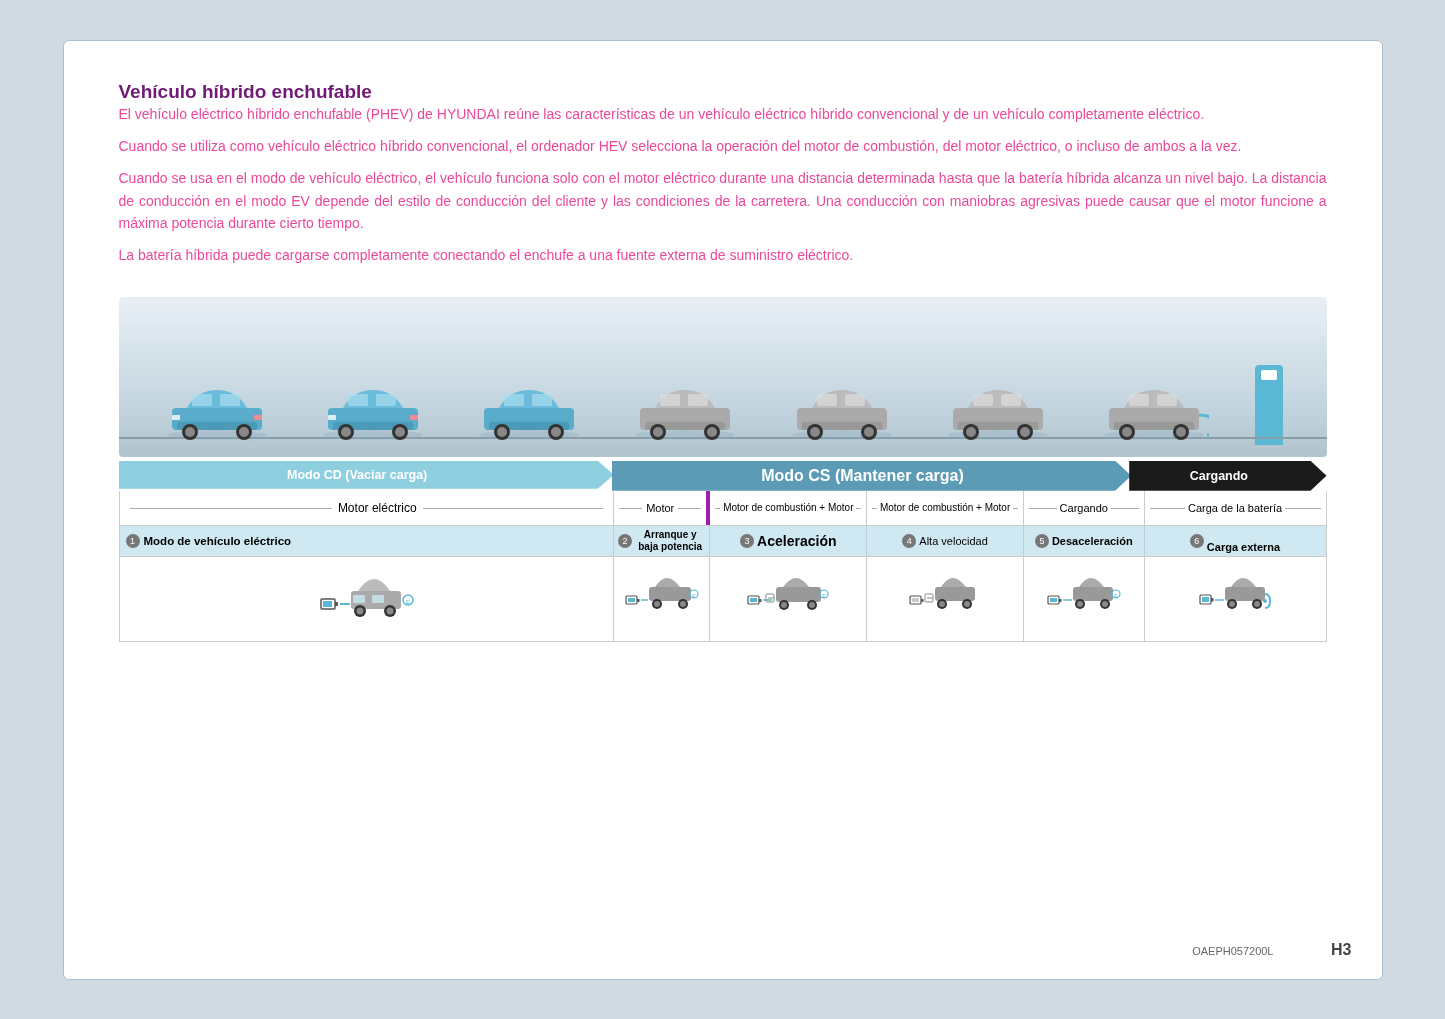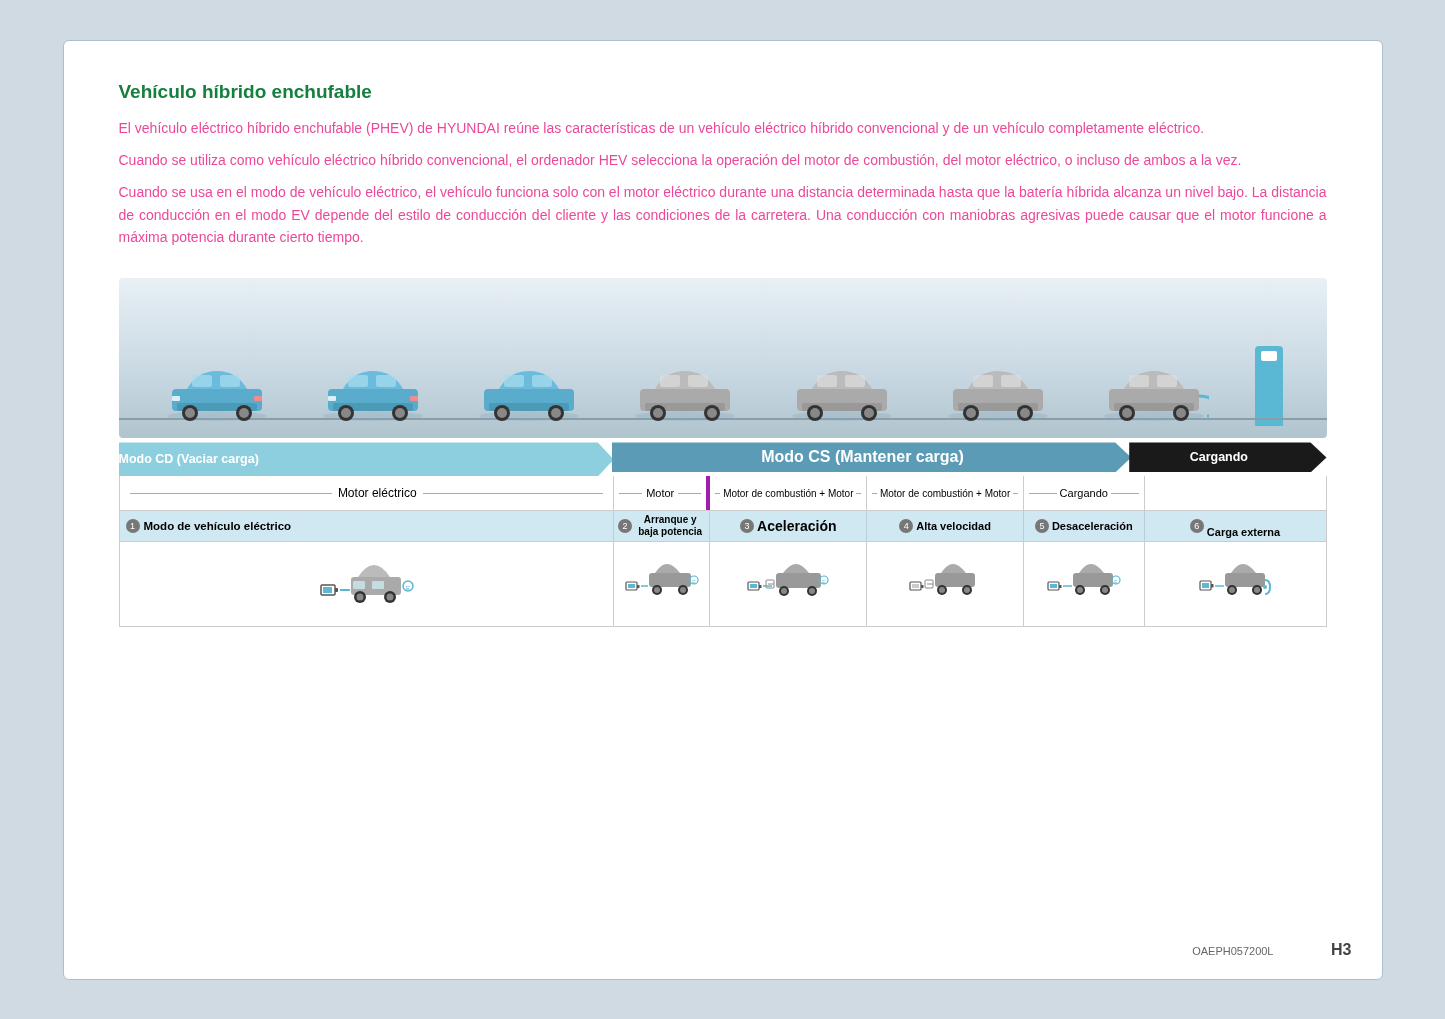--- a/index.html
+++ b/index.html
@@ -15,24 +15,23 @@
     .page-container {
       width: 1320px;
       min-height: 940px;
       background: #ffffff;
       border: 1.5px solid #a8c0d0;
       border-radius: 6px;
       padding: 40px 55px 30px 55px;
       position: relative;
     }
     .section-title {
-      color: #15803d;
+      color: #701a75;
       font-size: 19px;
       font-weight: bold;
-      margin-bottom: 14px;
     }
     .body-text {
       font-size: 14px;
       color: #ec4899;
       line-height: 1.6;
       text-align: justify;
       margin-bottom: 10px;
     }
     .diagram-area {
       margin-top: 30px;
@@ -78,20 +77,21 @@
 </head>
 <body>
 
 <div class="page-container">
 
   <div class="section-title">Vehículo híbrido enchufable</div>
 
   <p class="body-text">El vehículo eléctrico híbrido enchufable (PHEV) de HYUNDAI reúne las características de un vehículo eléctrico híbrido convencional y de un vehículo completamente eléctrico.</p>
   <p class="body-text">Cuando se utiliza como vehículo eléctrico híbrido convencional, el ordenador HEV selecciona la operación del motor de combustión, del motor eléctrico, o incluso de ambos a la vez.</p>
   <p class="body-text">Cuando se usa en el modo de vehículo eléctrico, el vehículo funciona solo con el motor eléctrico durante una distancia determinada hasta que la batería híbrida alcanza un nivel bajo. La distancia de conducción en el modo EV depende del estilo de conducción del cliente y las condiciones de la carretera. Una conducción con maniobras agresivas puede causar que el motor funcione a máxima potencia durante cierto tiempo.</p>
+  <p class="body-text">La batería híbrida puede cargarse completamente conectando el enchufe a una fuente externa de suministro eléctrico.</p>
 
   <div class="diagram-area">
 
     <div class="car-strip">
       <div class="road-line"></div>
 
       <svg class="car-img" viewBox="0 0 110 65">
         <ellipse cx="55" cy="55" rx="50" ry="5" fill="#8ab" opacity="0.3"></ellipse>
         <rect x="10" y="28" width="90" height="22" rx="4" fill="#5aaccc"></rect>
         <path d="M25 28 Q35 10 55 10 Q75 10 85 28Z" fill="#6bbcdc"></path>
@@ -188,21 +188,21 @@
         <path d="M100 35 Q115 35 115 45 Q115 55 108 55" stroke="#5bb8d4" stroke-width="3" fill="none"></path>
       </svg>
 
       <div style="width:28px;height:80px;background:#5bb8d4;border-radius:4px 4px 0 0;align-self:flex-end;margin-bottom:4px;display:flex;align-items:flex-start;justify-content:center;padding-top:5px;">
         <div style="width:16px;height:10px;background:#fff;border-radius:2px;"></div>
       </div>
     </div>
 
     <div style="display:flex;width:100%;margin-top:4px;">
 
-      <div style="flex:0 0 41%;background:#8ecfdf;display:flex;align-items:center;justify-content:flex-start;height:34px;clip-path:polygon(0 0, calc(100% - 16px) 0, 100% 50%, calc(100% - 16px) 100%, 0 100%);padding-right:18px;">
+      <div style="flex:0 0 41%;background:#8ecfdf;display:flex;align-items:center;justify-content:center;height:28px;clip-path:polygon(0 0, calc(100% - 16px) 0, 100% 50%, calc(100% - 16px) 100%, 0 100%);padding-right:18px;">
         <span style="color:white;font-size:12.5px;font-weight:bold;">Modo CD (Vaciar carga)</span>
       </div>
 
       <div style="flex:0 0 43%;background:#5b9bb5;display:flex;align-items:center;justify-content:center;height:30px;clip-path:polygon(0 0, calc(100% - 16px) 0, 100% 50%, calc(100% - 16px) 100%, 0 100%);margin-left:-2px;padding-right:18px;">
         <span style="color:white;font-size:16px;font-weight:bold;">Modo CS (Mantener carga)</span>
       </div>
 
       <div style="flex:1;background:#1a1a1a;display:flex;align-items:center;justify-content:center;height:30px;margin-left:-2px;clip-path:polygon(0 0, calc(100% - 16px) 0, 100% 50%, calc(100% - 16px) 100%, 0 100%);padding-right:18px;">
         <span style="color:white;font-size:12.5px;font-weight:bold;">Cargando</span>
       </div>
@@ -228,20 +228,24 @@
       <div style="flex:0 0 13%;display:flex;align-items:center;justify-content:center;border-right:1px solid #ccc;padding:3px;position:relative;min-height:34px;text-align:center;">
         <div style="position:absolute;top:50%;left:5px;right:5px;height:1px;background:#aaa;"></div>
         <span style="background:#fff;padding:0 3px;position:relative;z-index:1;font-size:10px;line-height:1.3;">Motor de combustión + Motor</span>
       </div>
 
       <div style="flex:0 0 10%;display:flex;align-items:center;justify-content:center;border-right:1px solid #ccc;padding:4px;position:relative;min-height:34px;">
         <div style="position:absolute;top:50%;left:5px;right:5px;height:1px;background:#aaa;"></div>
         <span style="background:#fff;padding:0 3px;position:relative;z-index:1;font-size:11px;">Cargando</span>
       </div>
 
+      <div style="flex:1;display:flex;align-items:center;justify-content:center;padding:4px;position:relative;min-height:34px;">
+        <div style="position:absolute;top:50%;left:5px;right:5px;height:1px;background:#aaa;"></div>
+        <span style="background:#fff;padding:0 3px;position:relative;z-index:1;font-size:11px;">Carga de la batería</span>
+      </div>
     </div>
 
     <div style="display:flex;width:100%;background:#d0e8f2;border:1px solid #ccc;border-top:none;min-height:26px;">
 
       <div style="flex:0 0 41%;display:flex;align-items:center;justify-content:flex-start;border-right:1px solid #bcd;padding:3px 6px;gap:4px;">
         <span style="background:#777;color:#fff;border-radius:50%;width:14px;height:14px;font-size:9px;display:inline-flex;align-items:center;justify-content:center;flex-shrink:0;">1</span>
         <span style="font-size:11.5px;font-weight:bold;">Modo de vehículo eléctrico</span>
       </div>
 
       <div style="flex:0 0 8%;display:flex;align-items:center;justify-content:center;border-right:1px solid #bcd;padding:3px 4px;gap:3px;text-align:center;">
@@ -249,21 +253,21 @@
         <span style="font-size:10px;font-weight:bold;line-height:1.2;">Arranque y baja potencia</span>
       </div>
 
       <div style="flex:0 0 13%;display:flex;align-items:center;justify-content:center;border-right:1px solid #bcd;padding:3px 4px;gap:3px;">
         <span style="background:#777;color:#fff;border-radius:50%;width:14px;height:14px;font-size:9px;display:inline-flex;align-items:center;justify-content:center;flex-shrink:0;">3</span>
         <span style="font-size:14px;font-weight:bold;">Aceleración</span>
       </div>
 
       <div style="flex:0 0 13%;display:flex;align-items:center;justify-content:center;border-right:1px solid #bcd;padding:3px 4px;gap:3px;">
         <span style="background:#777;color:#fff;border-radius:50%;width:14px;height:14px;font-size:9px;display:inline-flex;align-items:center;justify-content:center;flex-shrink:0;">4</span>
-        <span style="font-size:11px;font-weight:bold;">Alta velocidad</span>
+        <span style="font-size:11px;font-weight:normal;">Alta velocidad</span>
       </div>
 
       <div style="flex:0 0 10%;display:flex;align-items:center;justify-content:center;border-right:1px solid #bcd;padding:3px 4px;gap:3px;">
         <span style="background:#777;color:#fff;border-radius:50%;width:14px;height:14px;font-size:9px;display:inline-flex;align-items:center;justify-content:center;flex-shrink:0;">5</span>
         <span style="font-size:11px;font-weight:bold;">Desaceleración</span>
       </div>
 
       <div style="flex:1;display:flex;align-items:center;justify-content:center;padding:3px 4px;gap:3px;">
         <span style="background:#777;color:#fff;border-radius:50%;width:14px;height:14px;font-size:9px;display:inline-flex;align-items:center;justify-content:center;flex-shrink:0;">6</span>
         <span style="font-size:11px;font-weight:bold;margin-top:12px;">Carga externa</span>

